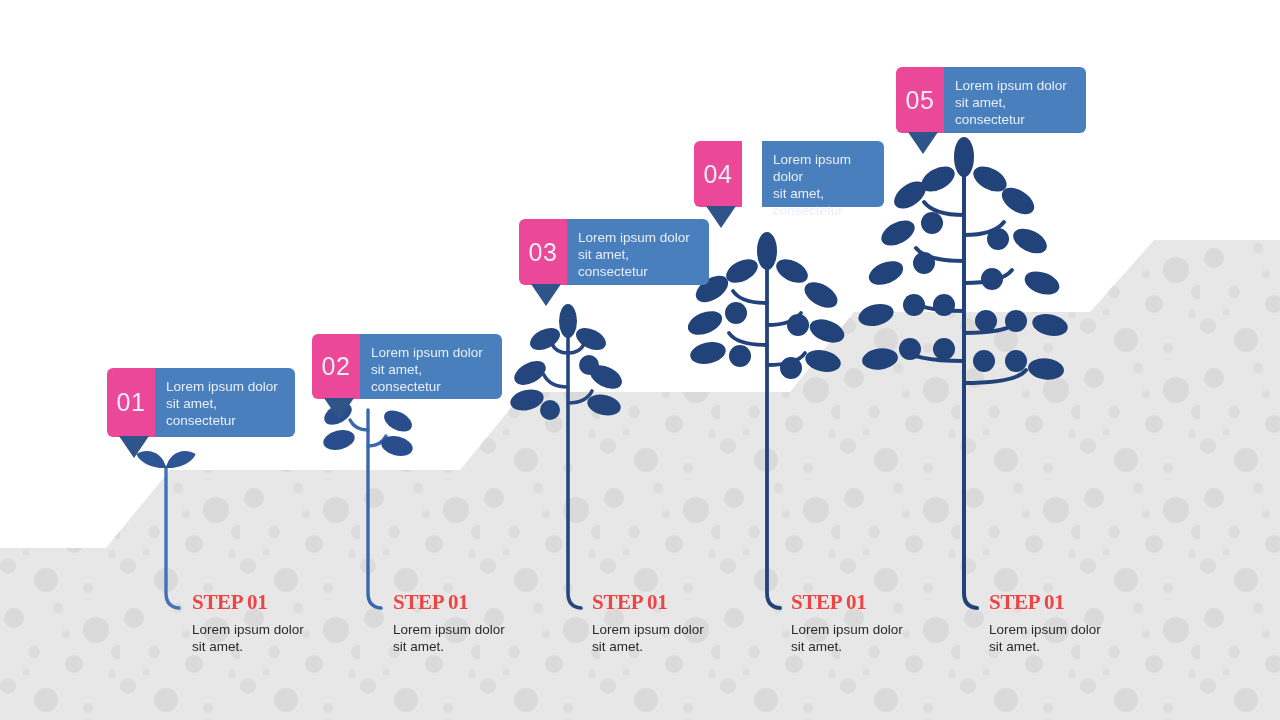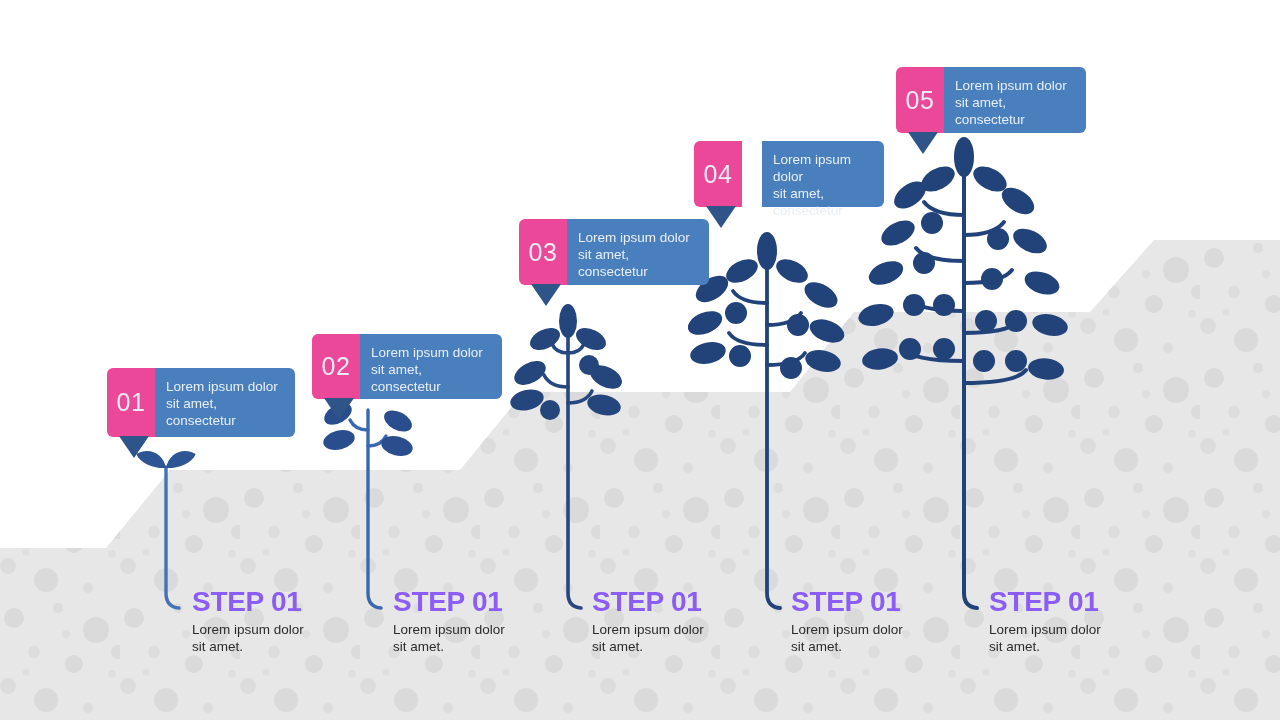--- a/index.html
+++ b/index.html
@@ -28,22 +28,22 @@
   }
   .callout .body{
     flex:1 1 auto;background:#4a7fbd;border-radius:0 6px 6px 0;
     color:#e8eff8;font-size:13.5px;line-height:17px;
     padding:10px 12px 10px 11px;white-space:pre-line;
   }
 
   
   .step-label{position:absolute;}
   .step-label .title{
-    font-family:Liberation Sans, sans-serif;
-    font-weight:700;font-size:28px;letter-spacing:-.3px;color:#8b5cf6;
+    font-family:Liberation Serif, serif;
+    font-weight:700;font-size:21px;letter-spacing:-.3px;color:#ef4444;
     line-height:26px;
   }
   .step-label .desc{
     font-size:13.5px;line-height:17px;color:#2b2b2b;margin-top:6px;white-space:pre-line;
   }
 
   
   .plant{position:absolute;}
 </style>
 </head>

